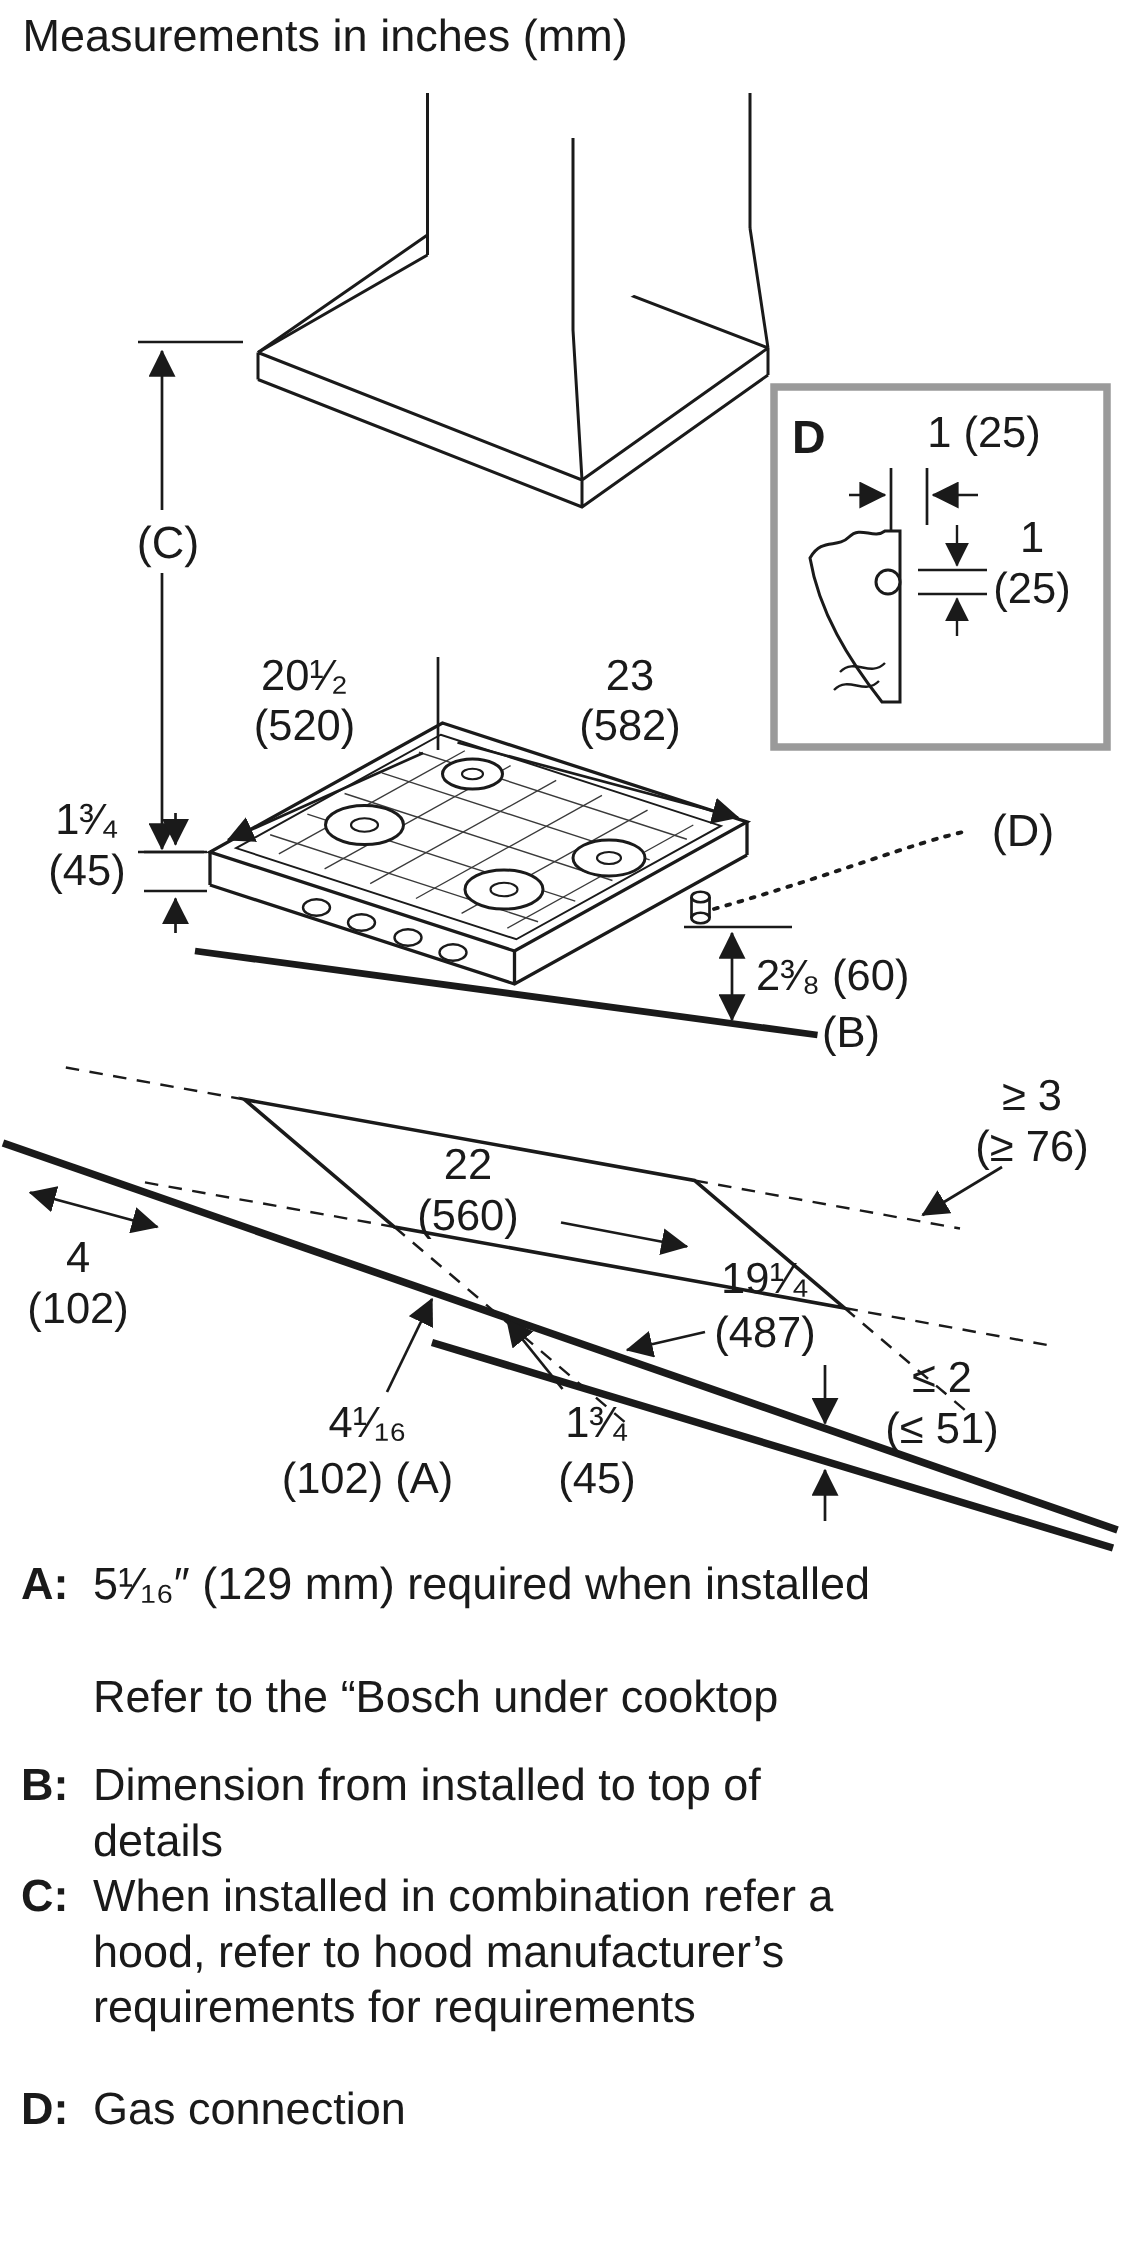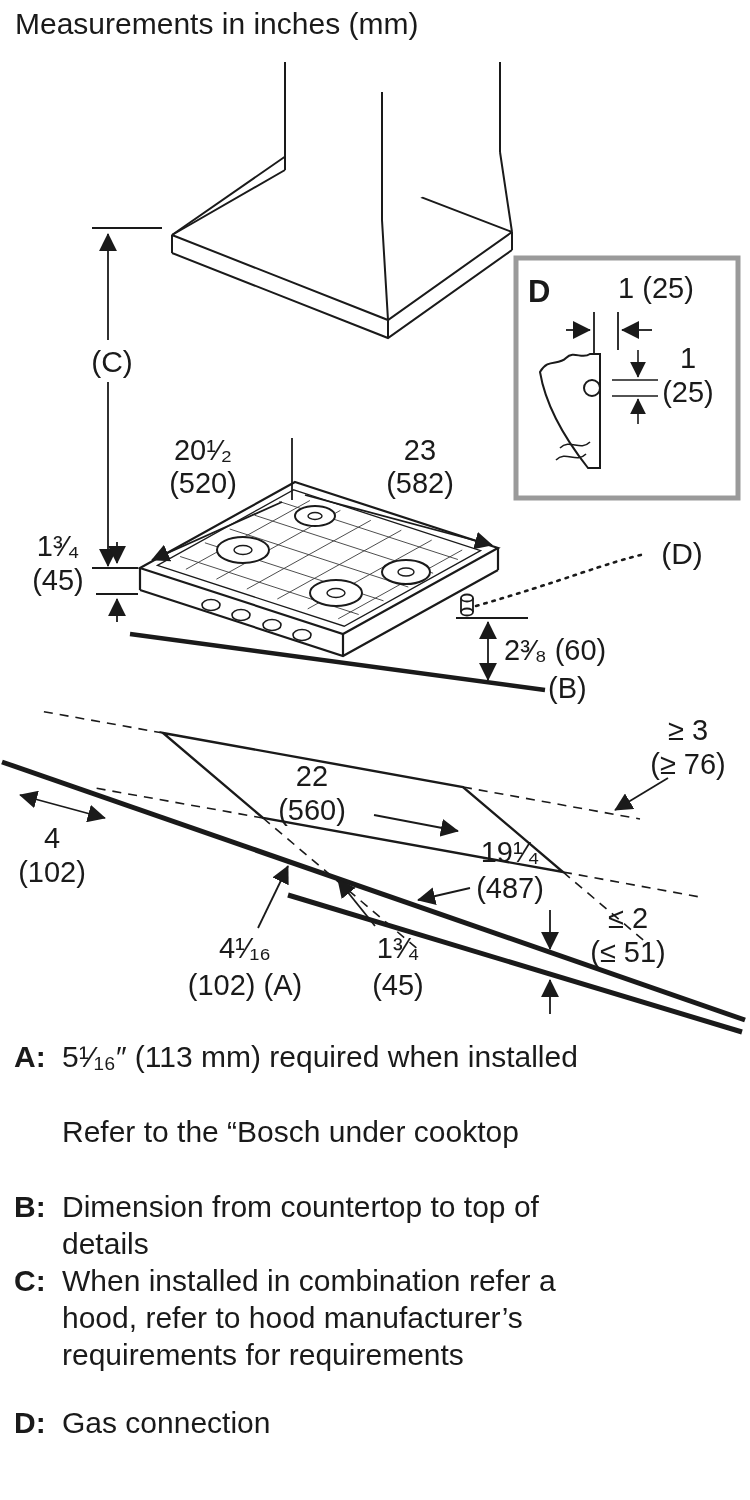--- a/index.html
+++ b/index.html
@@ -11,21 +11,21 @@
   svg text{font-family:"Liberation Sans",sans-serif;fill:#1a1a1a;stroke:none}
   .t-title{font-size:30px}
   .dim{font-size:29px}
   .dim-big{font-size:30px}
   .inset-key{font-size:31px;font-weight:bold}
   .notes{position:absolute;top:1038px;left:14px;right:10px}
   .note{display:grid;grid-template-columns:48px 1fr;font-size:30px;line-height:37px}
   .note .key{font-weight:bold}
   .note .body div{white-space:nowrap}
   .mb-a{margin-bottom:38px}
-  .mb-r{margin-bottom:38px}
+  .mb-r{margin-bottom:22px}
   .mb-b{margin-bottom:0}
   .mb-c{margin-bottom:31px}
 </style>
 </head>
 <body>
 
 <svg width="750" height="1035" viewBox="0 0 750 1035">
   <defs>
     <marker id="ah" viewBox="0 0 10 10" refX="9.5" refY="5" markerWidth="10" markerHeight="10" orient="auto-start-reverse">
       <path d="M0,0 L10,5 L0,10 z" fill="#1a1a1a"></path>
@@ -184,33 +184,33 @@
     </g>
     <text class="dim" x="688" y="368" text-anchor="middle">1</text>
     <text class="dim" x="688" y="402" text-anchor="middle">(25)</text>
   </g>
 </svg>
 
 <div class="notes">
   <div class="note mb-a">
     <span class="key">A:</span>
     <span class="body">
-      <div>5¹⁄₁₆″ (113 mm) required when installed</div>
+      <div>5¹⁄₁₆″ (129 mm) required when installed</div>
     </span>
   </div>
   <div class="note mb-r">
     <span class="key"></span>
     <span class="body">
       <div>Refer to the “Bosch under cooktop</div>
     </span>
   </div>
   <div class="note mb-b">
     <span class="key">B:</span>
     <span class="body">
-      <div>Dimension from countertop to top of</div>
+      <div>Dimension from installed to top of</div>
       <div>details</div>
     </span>
   </div>
   <div class="note mb-c">
     <span class="key">C:</span>
     <span class="body">
       <div>When installed in combination refer a</div>
       <div>hood, refer to hood manufacturer’s</div>
       <div>requirements for requirements</div>
     </span>

